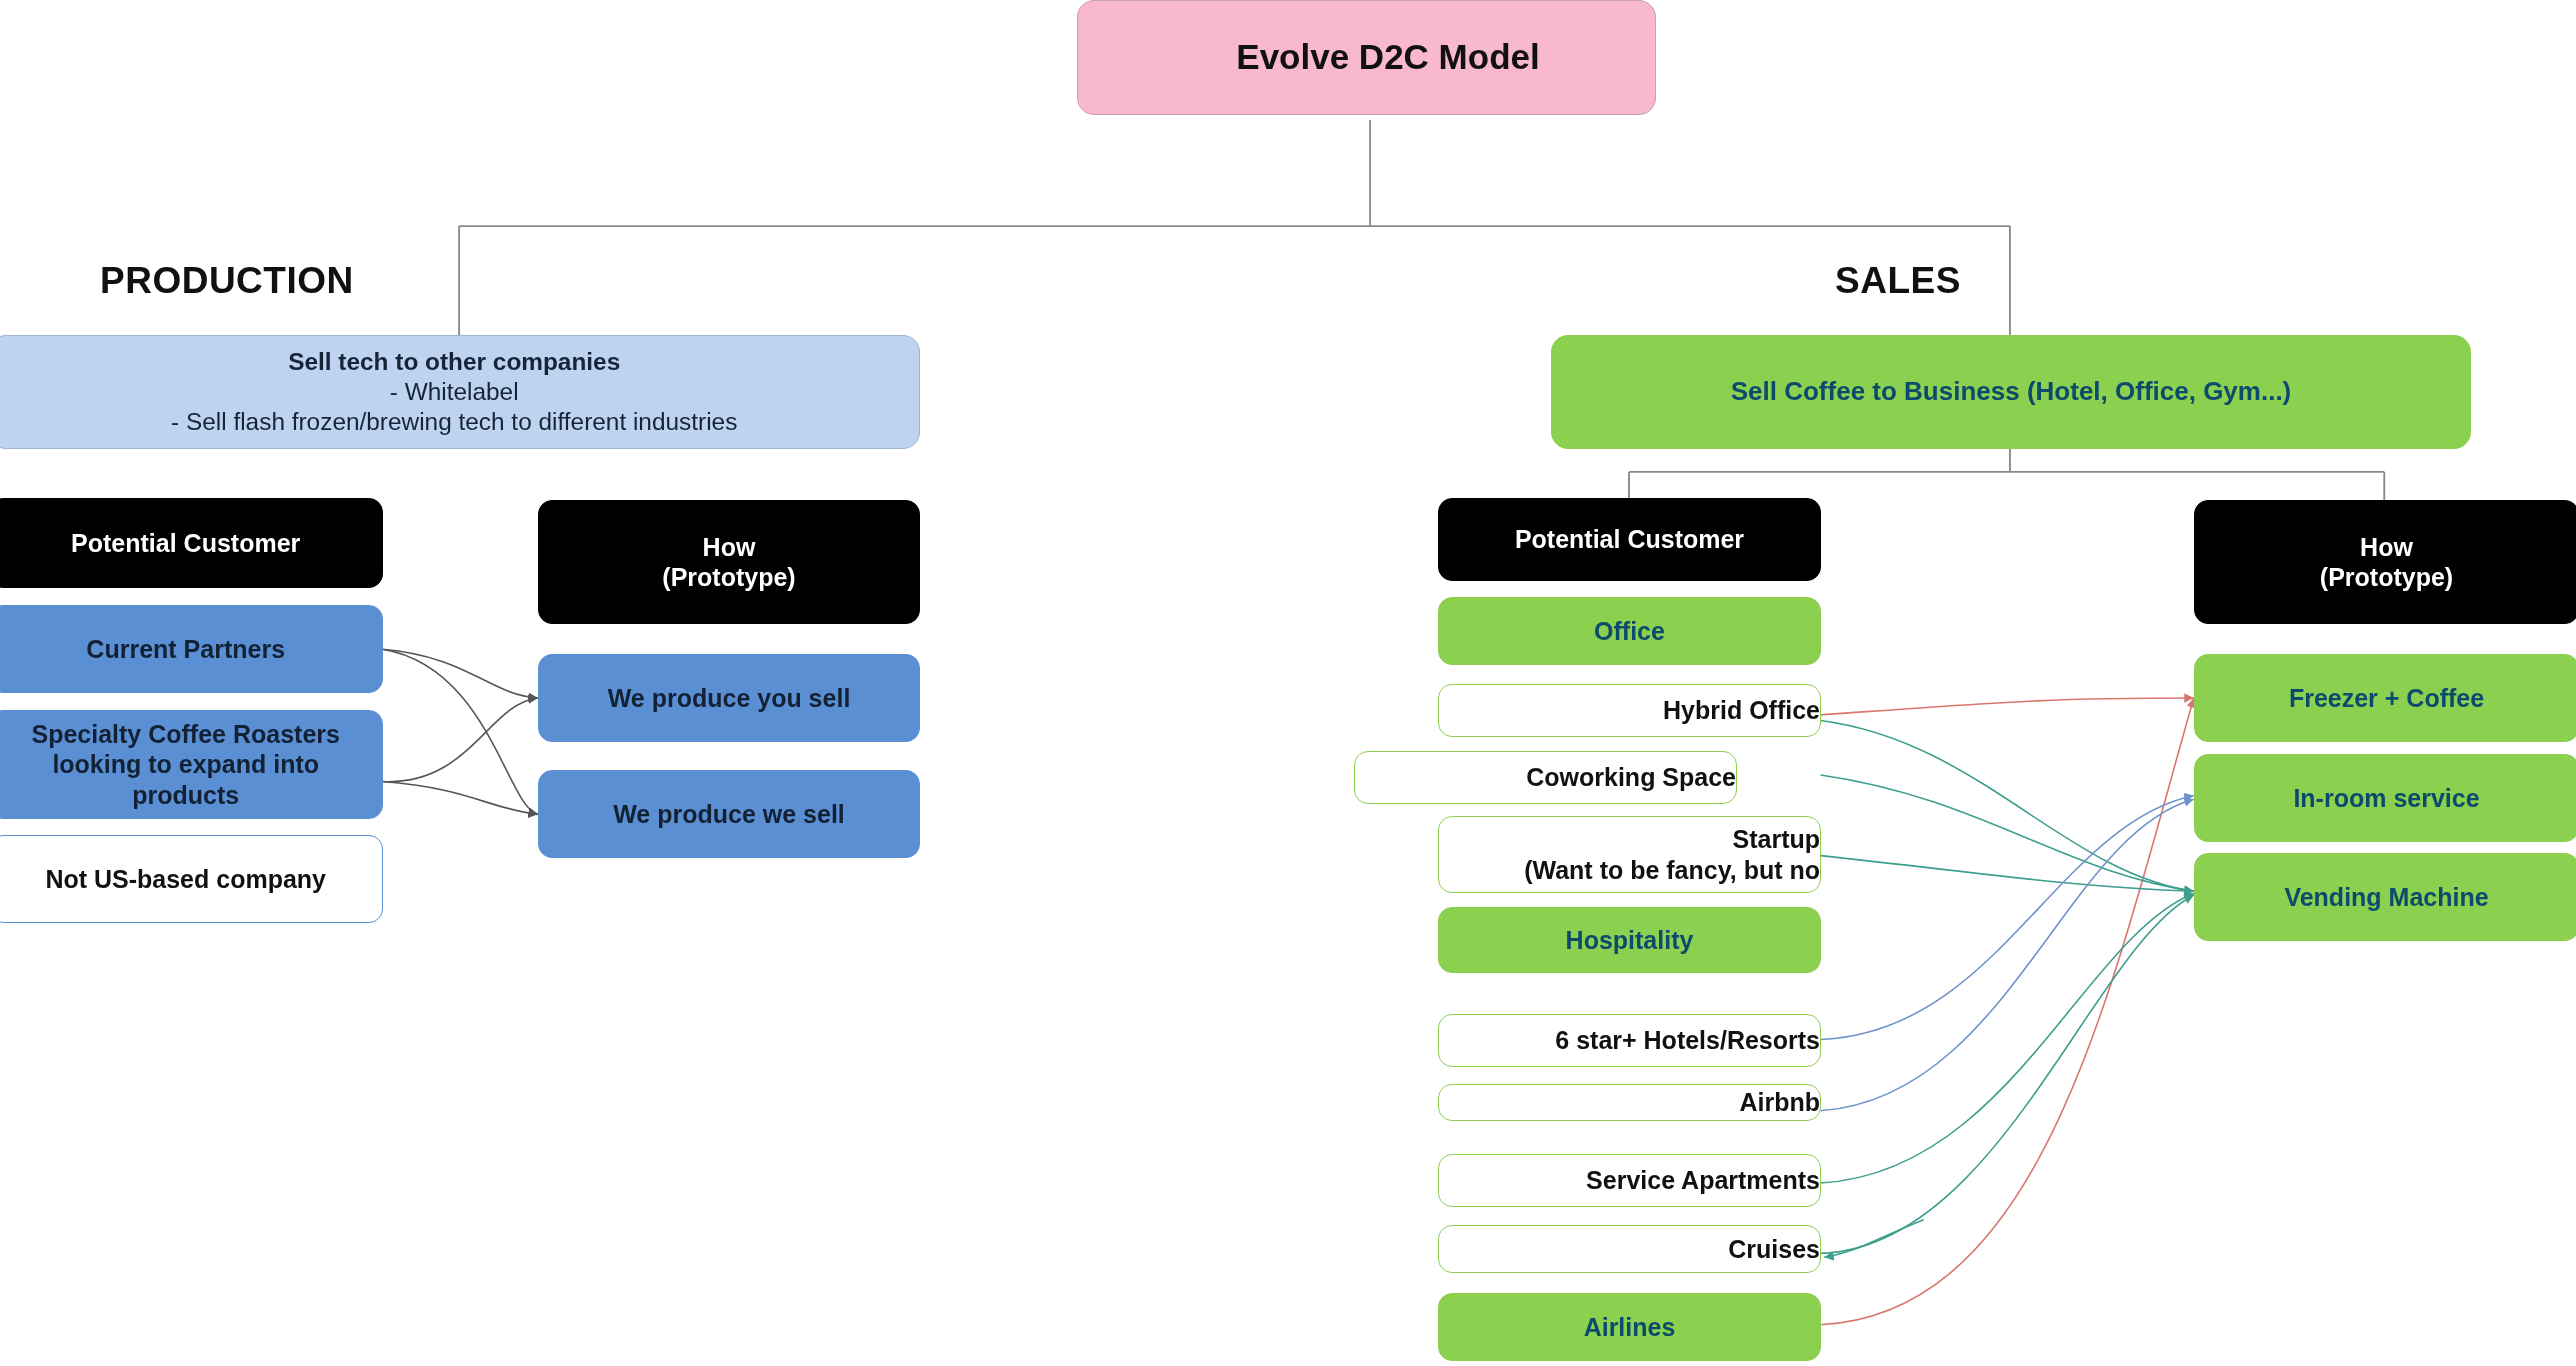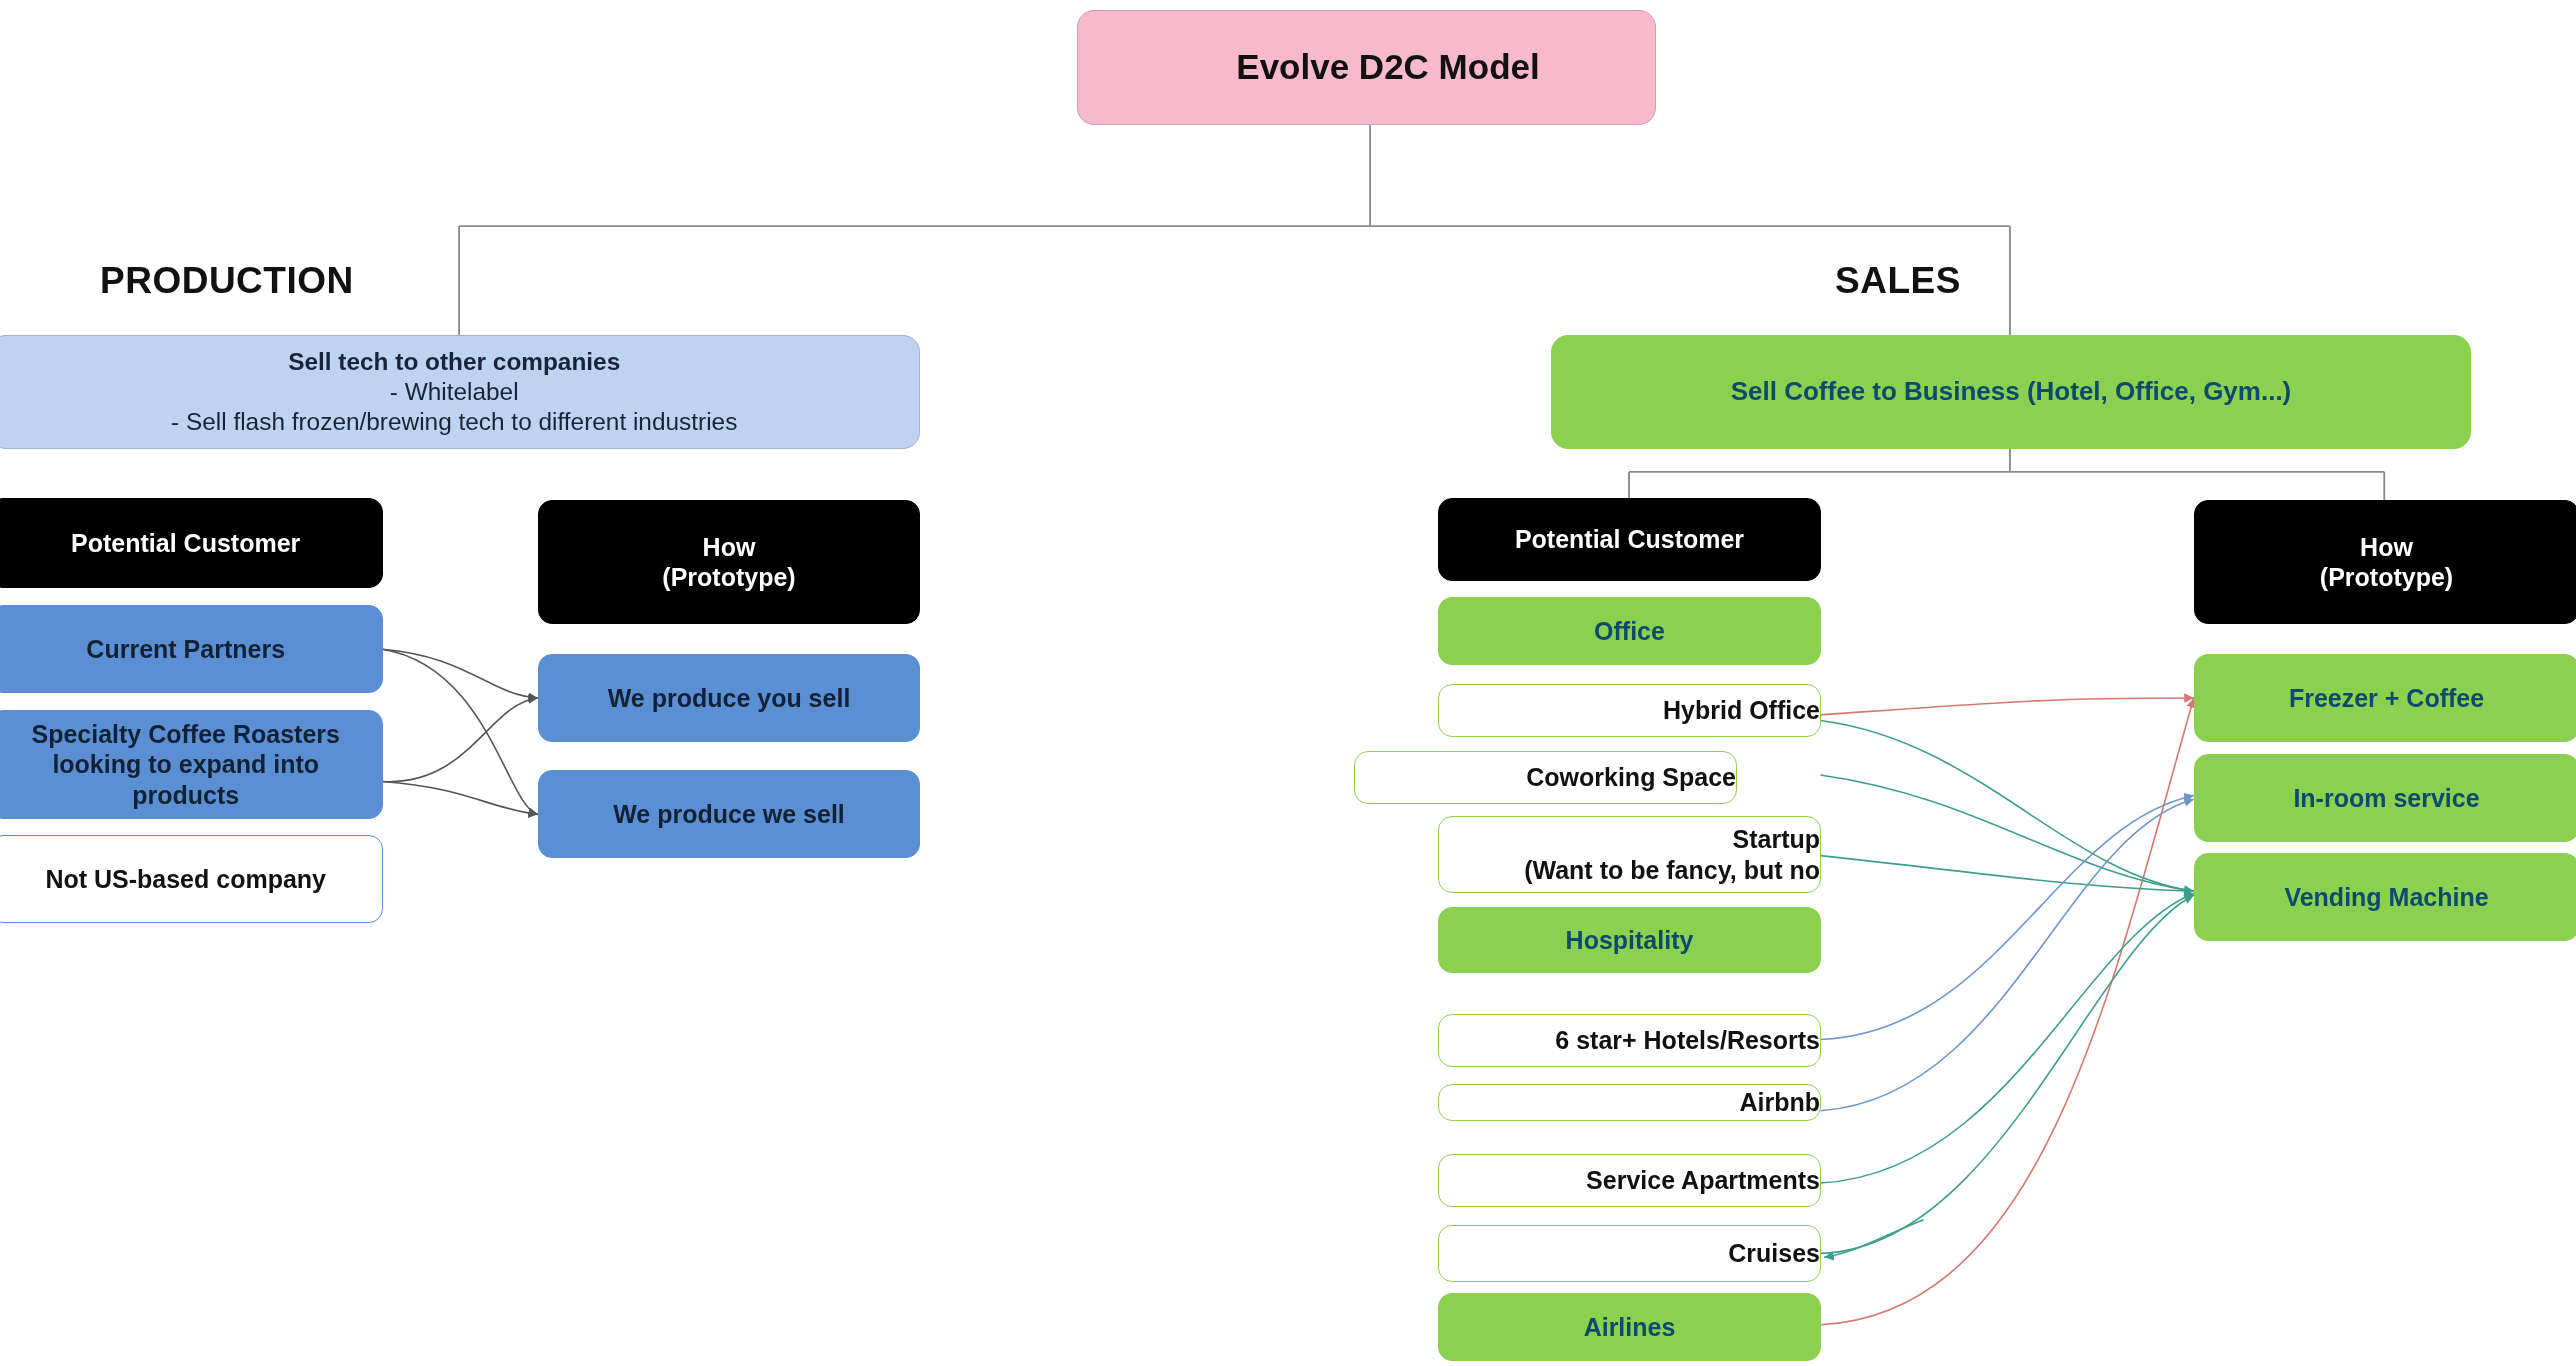--- a/index.html
+++ b/index.html
@@ -160,21 +160,21 @@
       <path d="M1940,1184 C2140,1170 2200,890 2338,852" stroke="#6E93C8" marker-end="url(#ahBlue)"></path>
 
       <path d="M1940,1261 C2140,1250 2220,1000 2338,952" stroke="#3E9E8D" marker-end="url(#ahTeal)"></path>
 
       <path d="M1940,1336 C2130,1330 2230,1010 2338,954" stroke="#3E9E8D" marker-end="url(#ahTeal)"></path>
 
       <path d="M2050,1300 C2000,1320 1975,1336 1944,1340" stroke="#3E9E8D" marker-end="url(#ahTeal)"></path>
     </g>
   </svg>
 
-  <div class="node root" style="left:1077px;top:10px;width:579px;height:115px;padding-left:43px;">
+  <div class="node root" style="left:1077px;top:0;width:579px;height:115px;padding-left:43px;">
     <span class="ln">Evolve D2C Model</span>
   </div>
 
   <div class="caption" style="left:100px;top:260px;">PRODUCTION</div>
   <div class="caption" style="left:1835px;top:260px;">SALES</div>
 
   <div class="node lightblue" style="left:-11.3px;top:335px;width:931px;height:114px;padding:5.6px 9.4px;">
     <span class="ln t1">Sell tech to other companies</span>
     <span class="ln t2">- Whitelabel</span>
     <span class="ln t2">- Sell flash frozen/brewing tech to different industries</span>
@@ -243,21 +243,21 @@
   </div>
 
   <div class="node whitegreen tight" style="left:1438px;top:1084px;width:383px;height:37px;">
     <span class="ln">Airbnb</span>
   </div>
 
   <div class="node whitegreen tight" style="left:1438px;top:1154px;width:383px;height:53px;">
     <span class="ln">Service Apartments</span>
   </div>
 
-  <div class="node whitegreen tight" style="left:1438px;top:1225px;width:383px;height:57px;padding-left:7px;">
+  <div class="node whitegreen tight" style="left:1438px;top:1225px;width:383px;height:48px;padding-left:7px;">
     <span class="ln">Cruises</span>
   </div>
 
   <div class="node greenbox tight" style="left:1438px;top:1293px;width:383px;height:68px;">
     <span class="ln">Airlines</span>
   </div>
 
   <div class="node blackhdr tight" style="left:2194px;top:500px;width:385px;height:124px;">
     <span class="ln">How</span>
     <span class="ln">(Prototype)</span>

